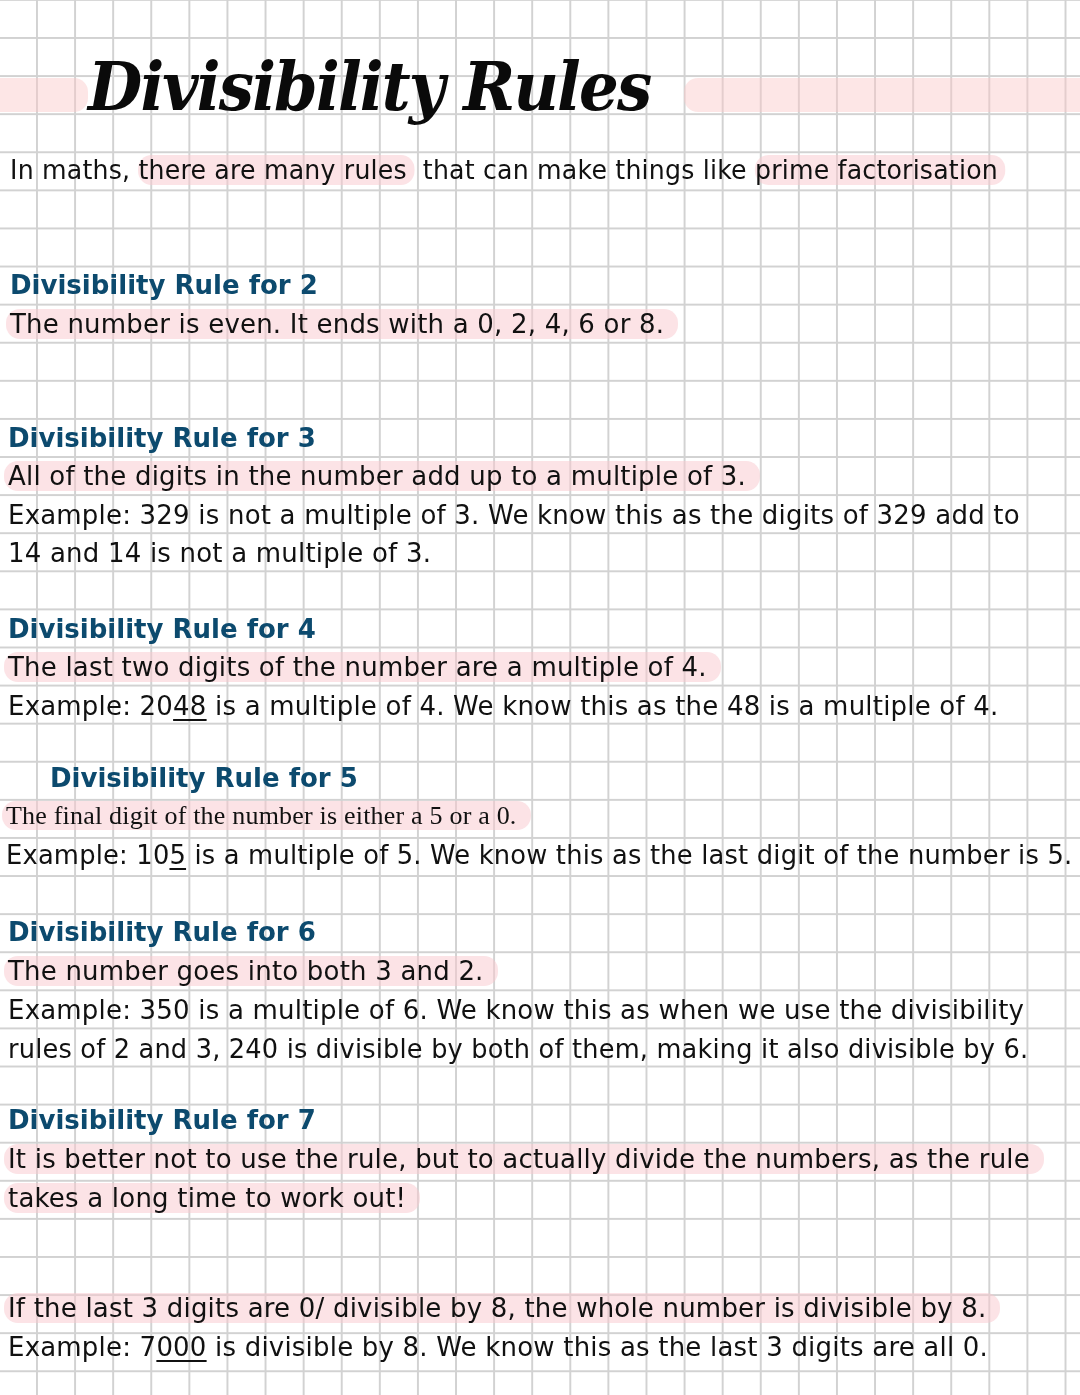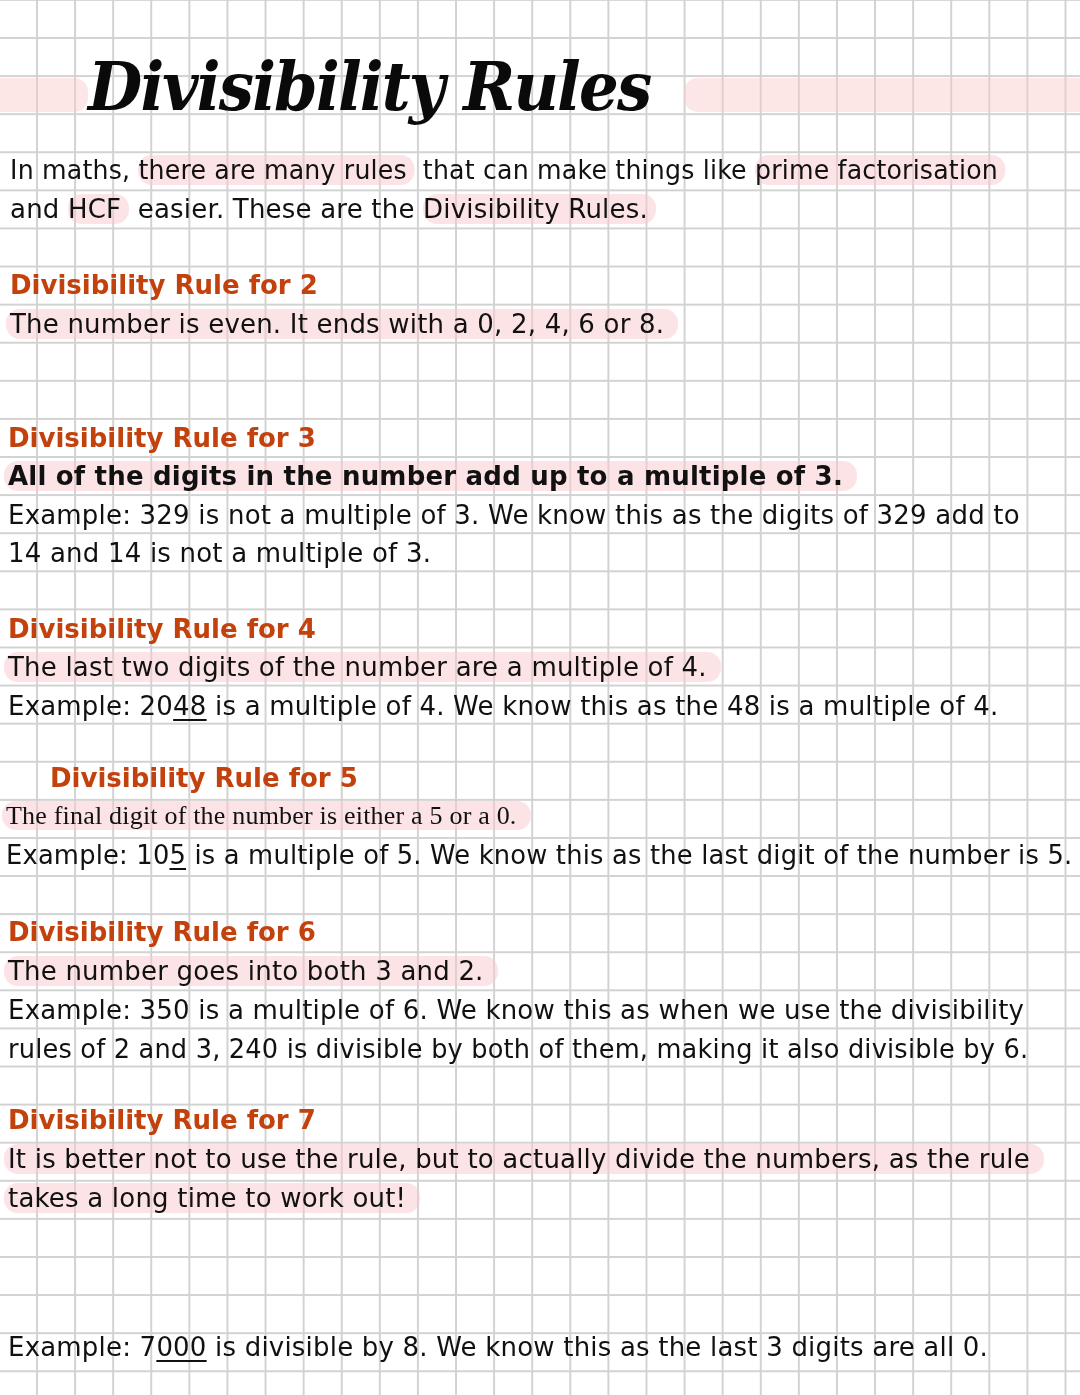--- a/index.html
+++ b/index.html
@@ -24,21 +24,21 @@
     font-family: "DejaVu Serif", serif; font-style: italic; font-weight: bold;
     font-size: 68px; line-height: 96px; letter-spacing: -2px; color: #0a0a0a;
     transform: scaleX(0.92); transform-origin: left center;
   }
   .line {
     position: absolute; left: 10px; white-space: nowrap;
     font-size: 26px; line-height: 38px; letter-spacing: 0.2px;
   }
   .heading {
     position: absolute; left: 10px; white-space: nowrap;
-    font-size: 26px; line-height: 38px; font-weight: bold; color: #c2410c;
+    font-size: 26px; line-height: 38px; font-weight: bold; color: #0c4a6e;
   }
   .mark {
     background: rgba(250, 200, 205, 0.5); border-radius: 14px;
     padding: 0 8px 0 0; box-decoration-break: clone;
   }
   .mark.full { padding: 0 14px 0 4px; margin-left: -4px; }
   u { text-decoration-thickness: 2px; text-underline-offset: 4px; }
 </style>
 </head>
 <body>
@@ -46,29 +46,26 @@
 <div class="page">
 
   <div class="hl-bar" style="left:0; top:78px; width:88px; height:34px; border-radius:0 14px 14px 0;"></div>
   <div class="hl-bar" style="left:684px; top:78px; width:396px; height:34px; border-radius:14px 0 0 14px;"></div>
 
   <div class="title">Divisibility Rules</div>
 
   <div class="line" style="top:151px; transform:scaleX(0.97); transform-origin:left center;">
     <span>In maths, </span><span class="mark">there are many rules</span><span> that can make things like </span><span class="mark">prime factorisation</span>
   </div>
-  <div class="line" style="top:190px;">
-    <span>and </span><span class="mark">HCF</span><span> easier. These are the </span><span class="mark">Divisibility Rules.</span>
-  </div>
 
   <div class="heading" style="top:266px;">Divisibility Rule for 2</div>
   <div class="line" style="top:305px;"><span class="mark full">The number is even. It ends with a 0, 2, 4, 6 or 8.</span></div>
 
   <div class="heading" style="top:419px; left:8px;">Divisibility Rule for 3</div>
-  <div class="line" style="top:457px; left:8px;font-weight:bold;"><span class="mark full">All of the digits in the number add up to a multiple of 3.</span></div>
+  <div class="line" style="top:457px; left:8px;"><span class="mark full">All of the digits in the number add up to a multiple of 3.</span></div>
   <div class="line" style="top:496px; left:8px;">Example: 329 is not a multiple of 3. We know this as the digits of 329 add to</div>
   <div class="line" style="top:534px; left:8px;text-align:center;">14 and 14 is not a multiple of 3.</div>
 
   <div class="heading" style="top:610px; left:8px;">Divisibility Rule for 4</div>
   <div class="line" style="top:648px; left:8px;"><span class="mark full">The last two digits of the number are a multiple of 4.</span></div>
   <div class="line" style="top:687px; left:8px;">
     <span>Example: 20</span><u>48</u><span> is a multiple of 4. We know this as the 48 is a multiple of 4.</span>
   </div>
 
   <div class="heading" style="top:759px; left:6px;margin-left:44px;">Divisibility Rule for 5</div>
@@ -79,17 +76,18 @@
 
   <div class="heading" style="top:913px; left:8px;">Divisibility Rule for 6</div>
   <div class="line" style="top:952px; left:8px;"><span class="mark full">The number goes into both 3 and 2.</span></div>
   <div class="line" style="top:991px; left:8px;">Example: 350 is a multiple of 6. We know this as when we use the divisibility</div>
   <div class="line" style="top:1030px; left:8px; transform:scaleX(0.985); transform-origin:left center;">rules of 2 and 3, 240 is divisible by both of them, making it also divisible by 6.</div>
 
   <div class="heading" style="top:1101px; left:8px;">Divisibility Rule for 7</div>
   <div class="line" style="top:1179px; left:8px;"><span class="mark full">takes a long time to work out!</span></div>
   <div class="line" style="top:1140px; left:8px;"><span class="mark full">It is better not to use the rule, but to actually divide the numbers, as the rule</span></div>
 
+  <div class="line" style="top:1289px; left:8px;"><span class="mark full">If the last 3 digits are 0/ divisible by 8, the whole number is divisible by 8.</span></div>
   <div class="line" style="top:1328px; left:8px;">
     <span>Example: 7</span><u>000</u><span> is divisible by 8. We know this as the last 3 digits are all 0.</span>
   </div>
 
 </div>
 
 </body></html>

